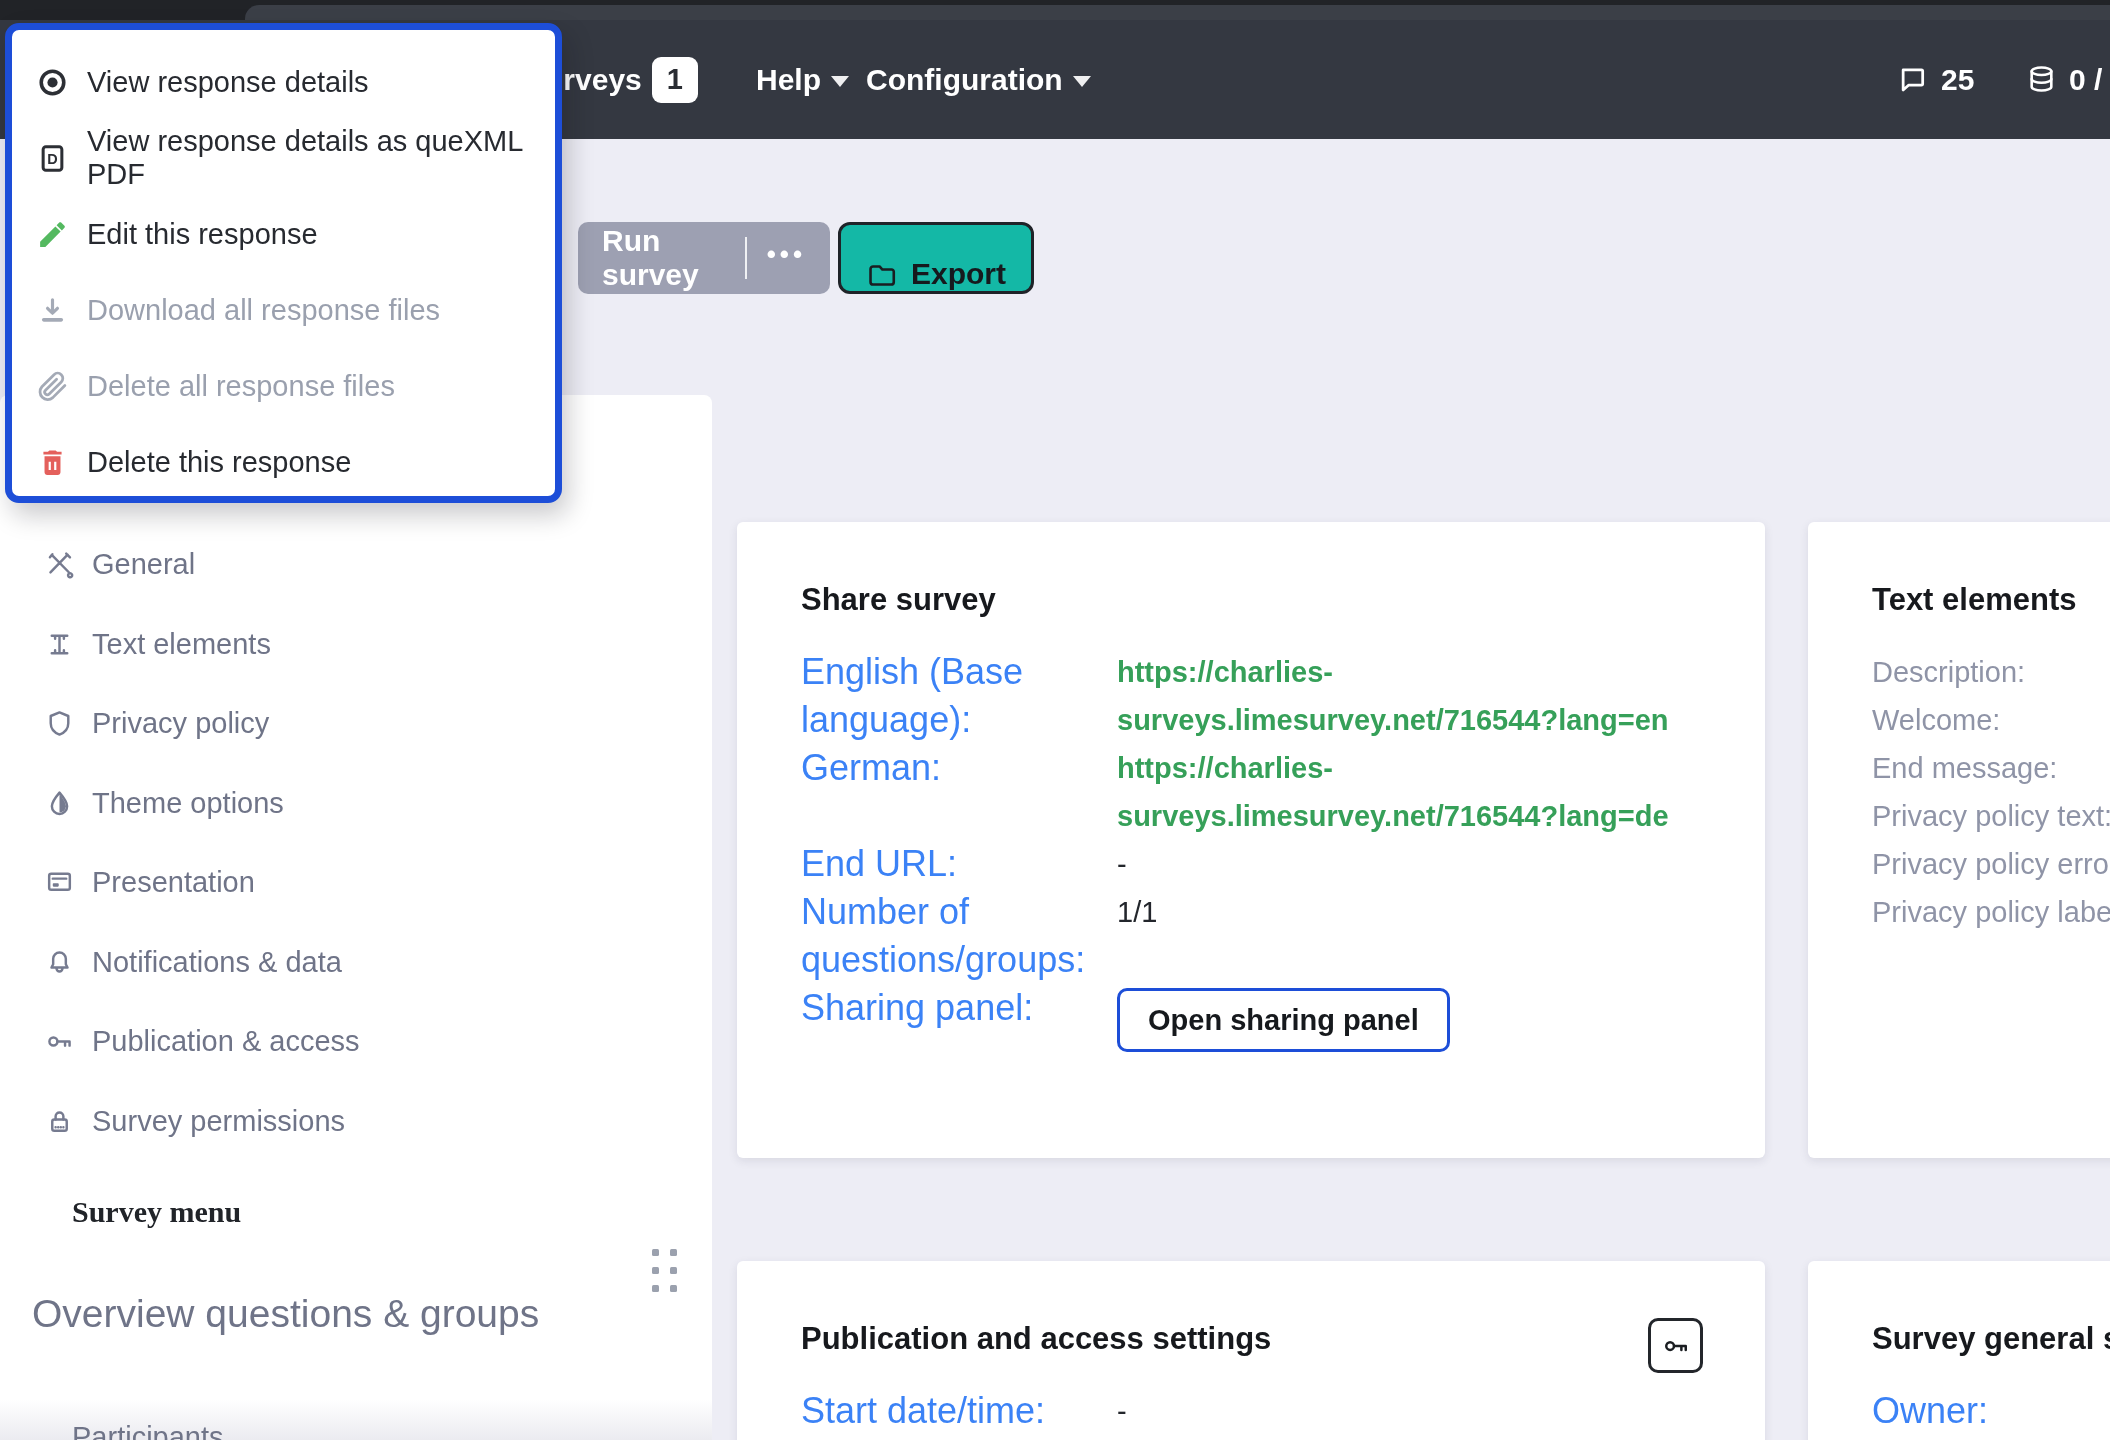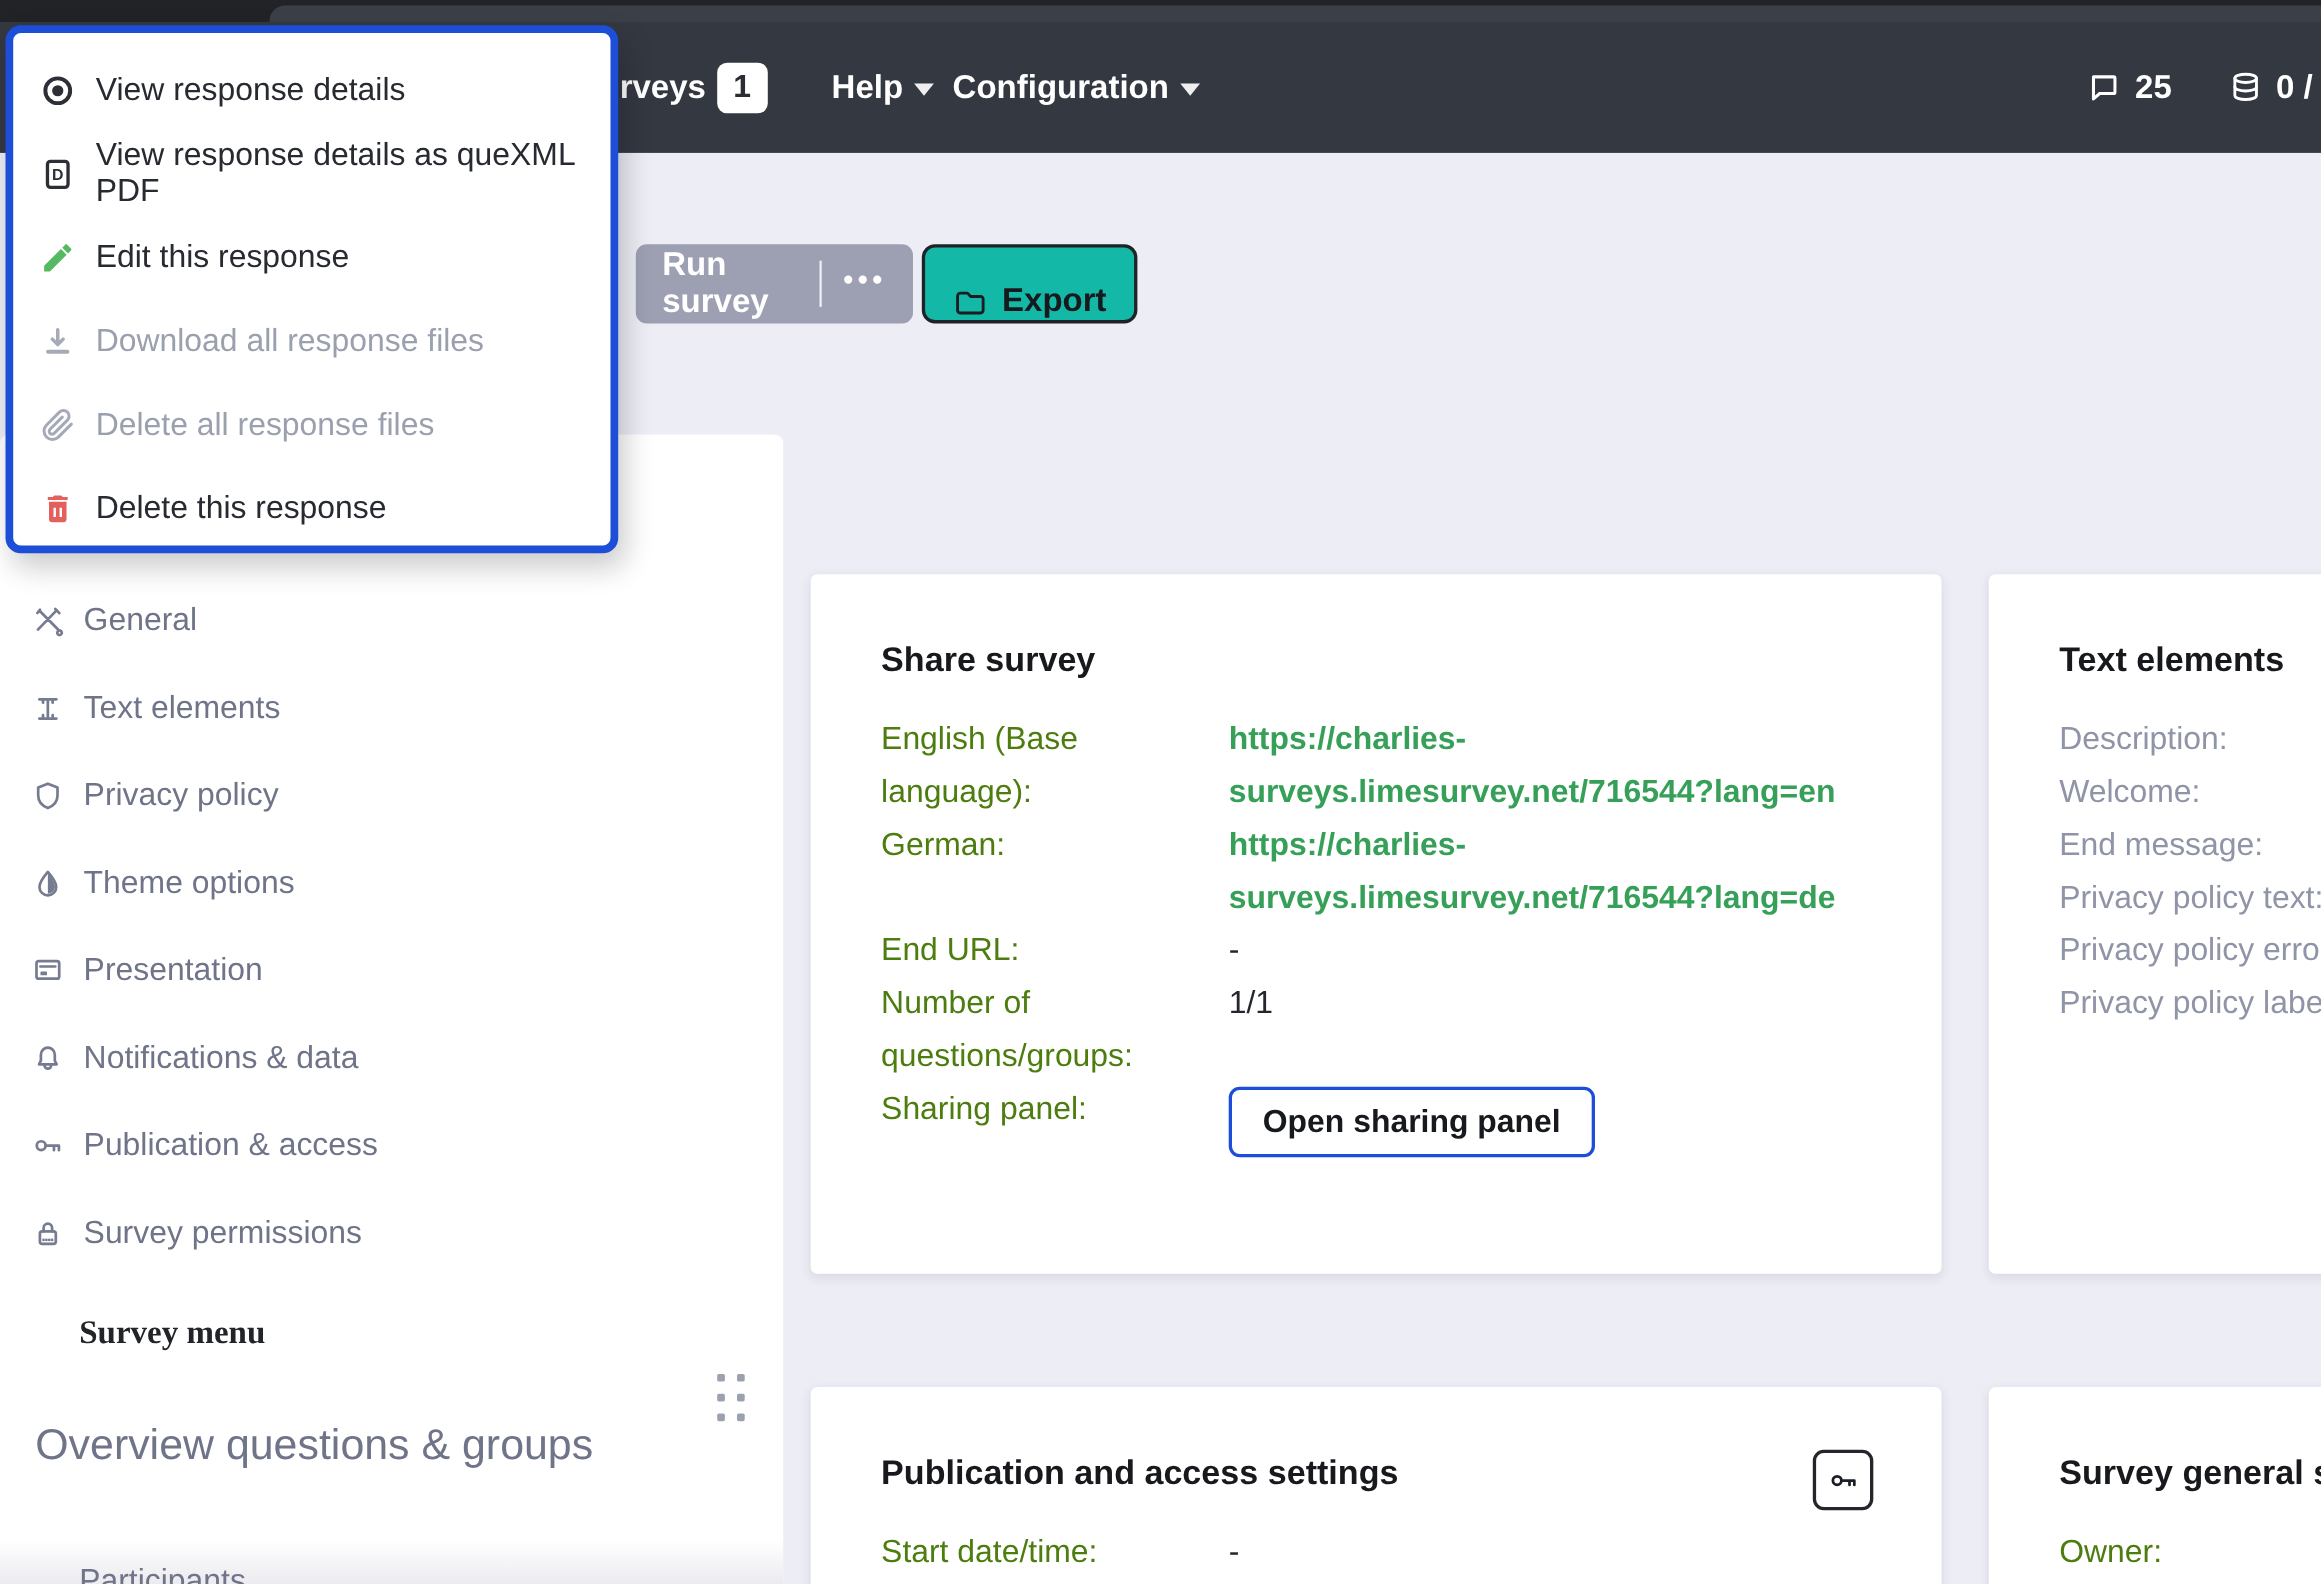--- a/index.html
+++ b/index.html
@@ -45,42 +45,42 @@
   .btn-run .dots{font-size:26px;letter-spacing:4px;font-weight:700;padding-bottom:8px;}
   .btn-export{position:absolute;left:838px;top:222px;height:72px;width:196px;box-sizing:border-box;
     background:#14b8a6;border:3px solid #1f2328;border-radius:12px;display:flex;align-items:flex-end;
     justify-content:center;gap:14px;color:#16191d;font-weight:700;font-size:30px;cursor:pointer;z-index:8;}
   .btn-export .f-ico{width:31px;height:31px;color:#1a1d21;}
 
   
   .sidebar{position:absolute;left:0;top:395px;width:712px;height:1045px;background:#fff;
     border-top-left-radius:8px;border-top-right-radius:8px;z-index:10;overflow:hidden;}
   .side-list{padding-top:130px;}
-  .side-item{height:79.5px;display:flex;align-items:center;gap:17px;padding-left:28px;cursor:pointer;}
+  .side-item{height:79.5px;display:flex;align-items:center;gap:17px;padding-left:44px;cursor:pointer;}
   .side-item .si-ico{width:31px;height:31px;flex:0 0 31px;color:#767b90;}
   .side-item .si-label{font-size:29px;color:#6f7488;}
   .side-section-title{margin-top:34px;padding-left:72px;font-size:30px;font-weight:700;color:#212429;font-family:Liberation Serif, serif;}
   .side-menu-item{margin-top:63px;padding-left:32px;font-size:39px;color:#6f7488;cursor:pointer;}
   .drag-handle{position:absolute;left:652px;top:854px;display:grid;cursor:grab;
     grid-template-columns:7px 7px;grid-auto-rows:7px;column-gap:11px;row-gap:11px;}
   .drag-handle i{background:#9ba1ae;border-radius:1.5px;}
   .side-fade{position:absolute;left:0;top:1005px;width:712px;height:40px;
     background:linear-gradient(180deg,rgba(240,240,244,0),#ebebf0);}
   .side-partial{position:absolute;left:72px;top:1026px;font-size:29px;color:#6f7488;cursor:pointer;}
 
   
   .card{position:absolute;background:#fff;border-radius:6px;
     box-shadow:0 3px 10px rgba(40,40,70,.10);box-sizing:border-box;z-index:2;}
   .card-title{font-size:31px;font-weight:700;color:#17191d;line-height:40px;margin-bottom:28px;}
   .card1{left:737px;top:522px;width:1028px;height:636px;padding:58px 28px 0 64px;}
   .card2{left:1808px;top:522px;width:1028px;height:636px;padding:58px 40px 0 64px;}
   .card3{left:737px;top:1261px;width:1028px;height:400px;padding:58px 40px 0 64px;}
   .card4{left:1808px;top:1261px;width:1028px;height:400px;padding:58px 40px 0 64px;}
   .kv-row{display:grid;grid-template-columns:282px 1fr;column-gap:34px;}
-  .kv-label{font-size:29px;line-height:48px;color:#4d7c0f;}
+  .kv-label{font-size:36px;line-height:48px;color:#3b82f6;}
   .kv-value{font-size:29px;line-height:48px;color:#23262c;overflow-wrap:break-word;}
   .kv-value.link{color:#36a059;font-weight:700;cursor:pointer;}
   .lbl-list div{font-size:29px;line-height:48px;color:#8f94a7;max-width:310px;}
   .btn-outline{display:inline-flex;align-items:center;justify-content:center;
     height:64px;padding:0 28px;margin-top:4px;background:#fff;border:3px solid #1d4ed8;
     border-radius:10px;font-size:29px;font-weight:700;color:#16191d;cursor:pointer;
     font-family:inherit;box-sizing:border-box;}
   .key-btn{position:absolute;right:62px;top:57px;width:55px;height:55px;box-sizing:border-box;
     background:#fff;border:3px solid #23262b;border-radius:10px;display:flex;align-items:center;
     justify-content:center;color:#1a1d21;cursor:pointer;}

